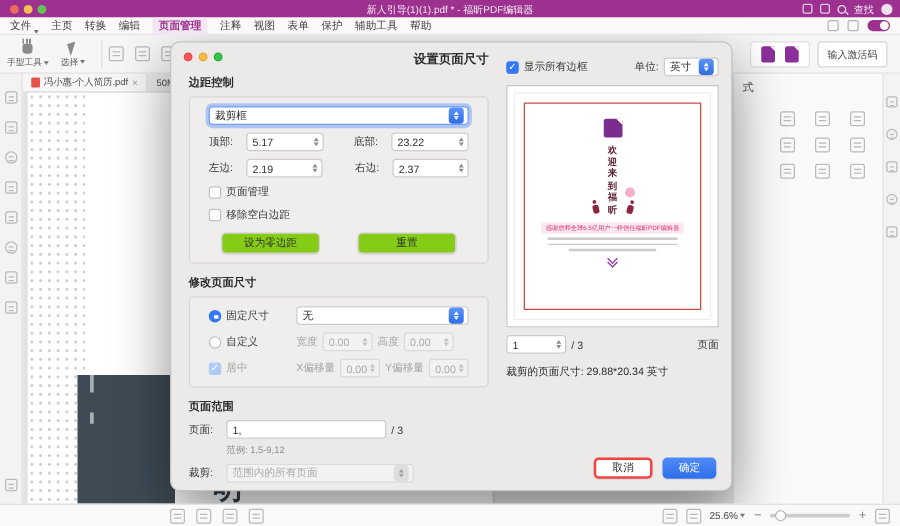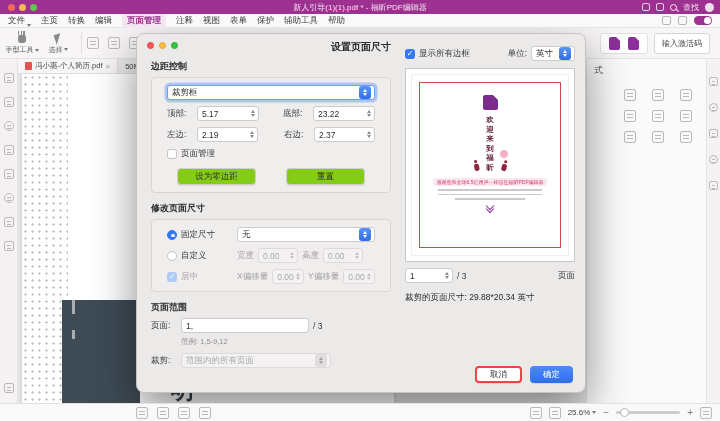--- a/index.html
+++ b/index.html
@@ -401,20 +401,24 @@
             <span class="spin">
               <b class="u"></b>
               <b class="d"></b>
             </span>
           </div>
       </div>
       <div class="frow">
         <span class="cb"></span>
         <span class="lb">页面管理</span>
       </div>
+      <div class="frow">
+        <span class="cb"></span>
+        <span class="lb">移除空白边距</span>
+      </div>
       <div class="btnrow">
         <div class="btn">设为零边距</div>
         <div class="btn">重置</div>
       </div>
     </div>
 
     <div class="sec-h">修改页面尺寸</div>
     <div class="gbox">
       <div class="frow first">
         <span class="rd sel"></span>

